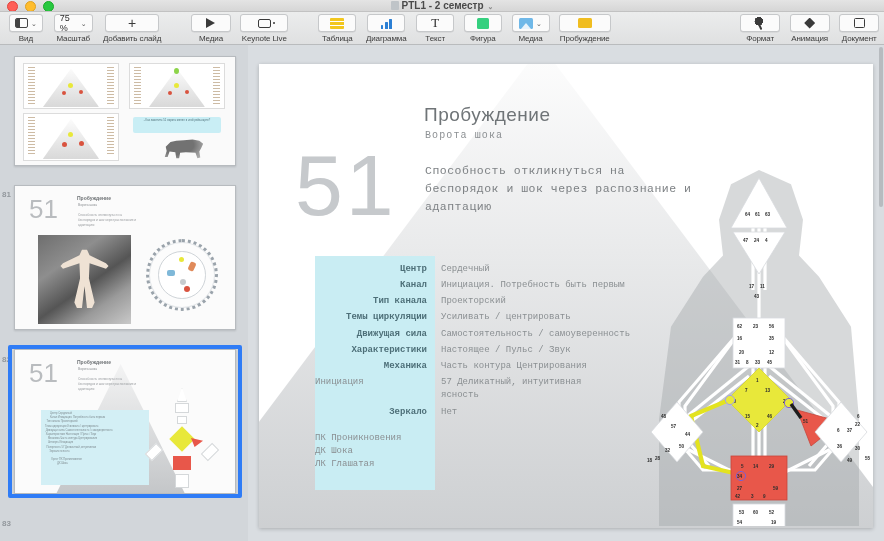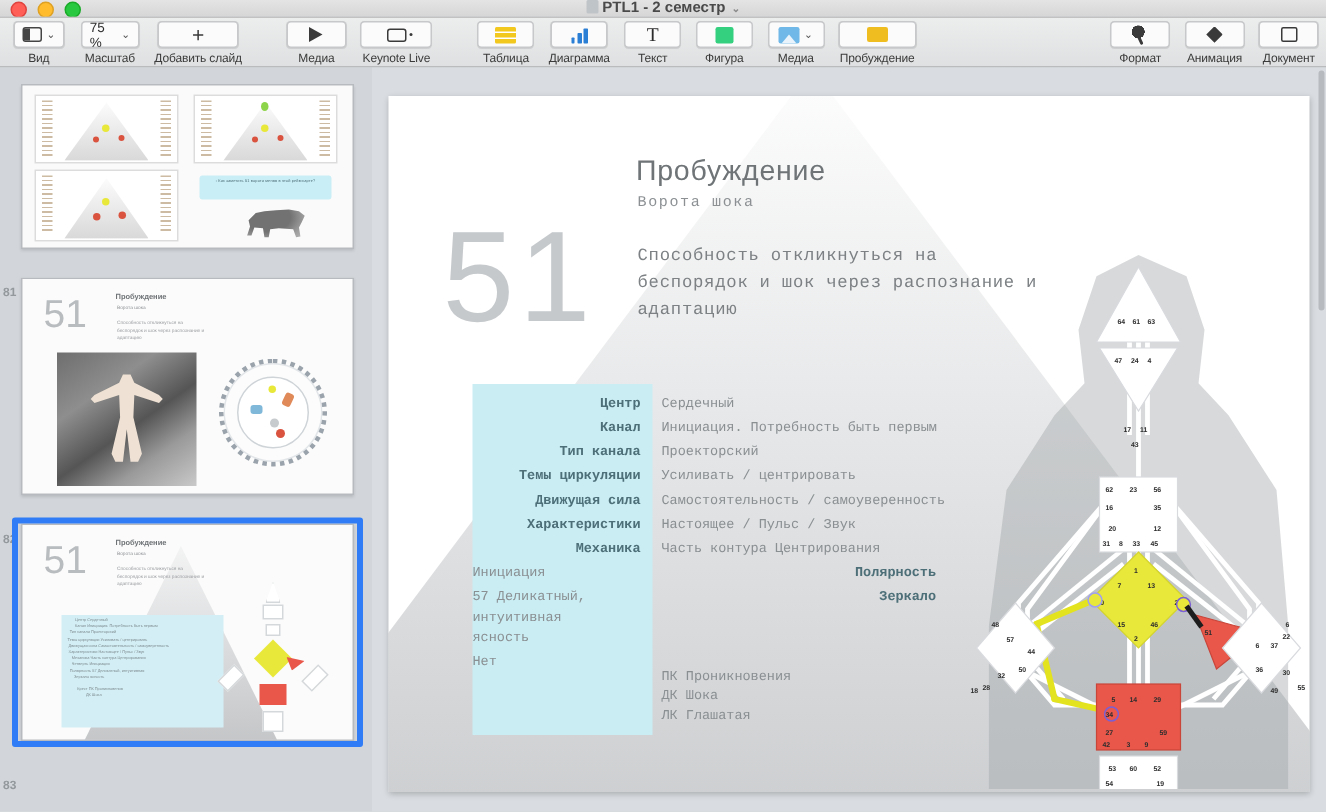--- a/index.html
+++ b/index.html
@@ -579,21 +579,20 @@
         <div class="v">Проекторский</div>
         <div class="k">Темы циркуляции</div>
         <div class="v">Усиливать / центрировать</div>
         <div class="k">Движущая сила</div>
         <div class="v">Самостоятельность / самоуверенность</div>
         <div class="k">Характеристики</div>
         <div class="v">Настоящее / Пульс / Звук</div>
         <div class="k">Механика</div>
         <div class="v">Часть контура Центрирования</div>
         <div class="v">Инициация</div>
-        <div class="k">Полярность</div>
         <div class="v">57 Деликатный, интуитивная
 ясность</div>
         <div class="k">Зеркало</div>
         <div class="v">Нет</div>
         <div class="v" style="padding-top:12px">ПК Проникновения
 ДК Шока
 ЛК Глашатая</div>
       </div>
 
       <div class="bg-wrap">

